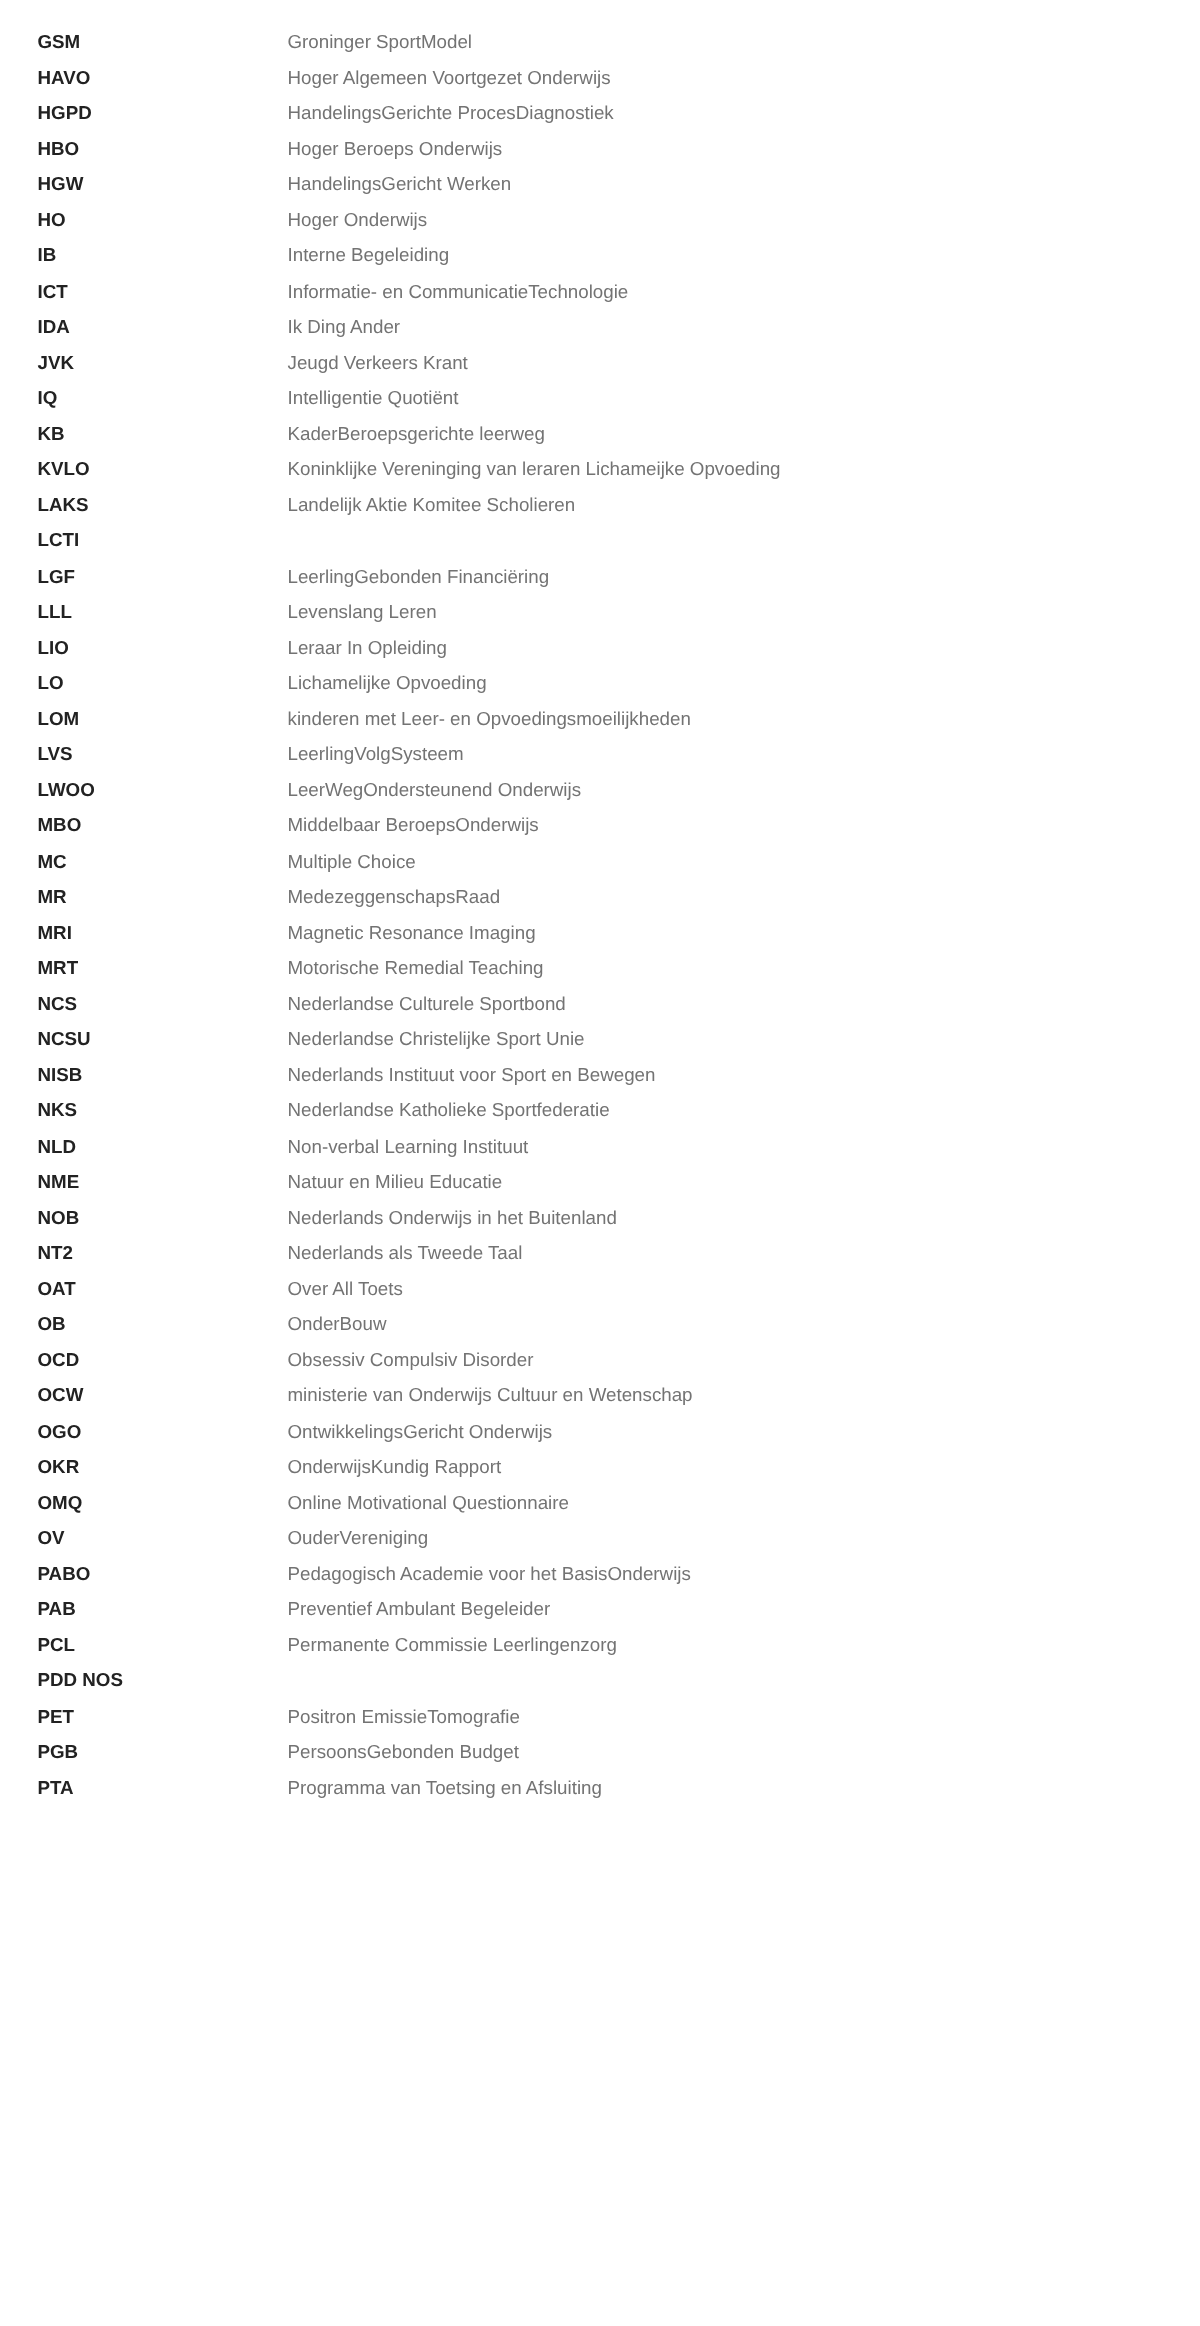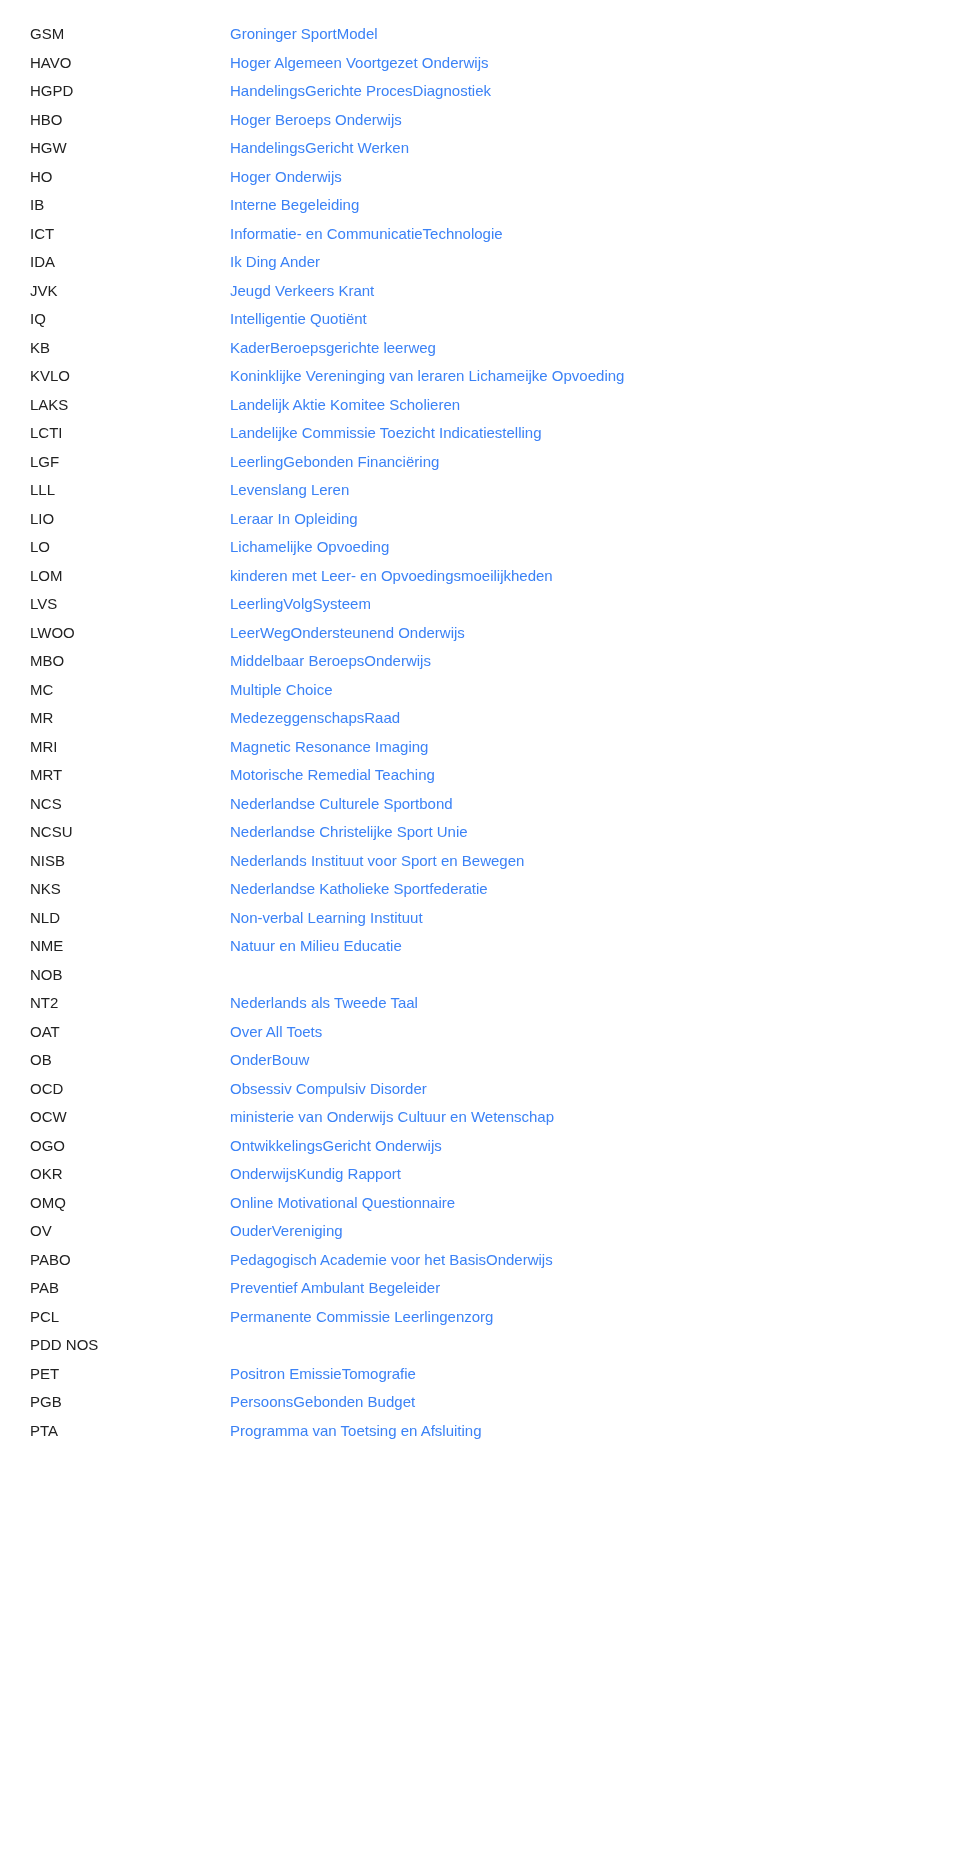--- a/index.html
+++ b/index.html
@@ -15,26 +15,26 @@
       width: 100%;
     }
     .abbreviation-row {
       display: flex;
       flex-direction: row;
       padding: 3px 0;
       line-height: 1.5;
     }
     .abbr-code {
       min-width: 200px;
-      font-weight: normal;
+      font-weight: bold;
       color: #222;
     }
     .abbr-definition {
       flex: 1;
-      color: #3b82f6;
+      color: #737373;
     }
   </style>
 </head>
 <body>
 
 <div class="abbreviation-list">
 <div class="abbreviation-row">
       <span class="abbr-code">GSM</span>
       <span class="abbr-definition">Groninger SportModel</span>
     </div>
@@ -85,21 +85,20 @@
     <div class="abbreviation-row">
       <span class="abbr-code">KVLO</span>
       <span class="abbr-definition">Koninklijke Vereninging van leraren Lichameijke Opvoeding</span>
     </div>
     <div class="abbreviation-row">
       <span class="abbr-code">LAKS</span>
       <span class="abbr-definition">Landelijk Aktie Komitee Scholieren</span>
     </div>
     <div class="abbreviation-row">
       <span class="abbr-code">LCTI</span>
-      <span class="abbr-definition">Landelijke Commissie Toezicht Indicatiestelling</span>
     </div>
     <div class="abbreviation-row">
       <span class="abbr-code">LGF</span>
       <span class="abbr-definition">LeerlingGebonden Financiëring</span>
     </div>
     <div class="abbreviation-row">
       <span class="abbr-code">LLL</span>
       <span class="abbr-definition">Levenslang Leren</span>
     </div>
     <div class="abbreviation-row">
@@ -161,20 +160,21 @@
     <div class="abbreviation-row">
       <span class="abbr-code">NLD</span>
       <span class="abbr-definition">Non-verbal Learning Instituut</span>
     </div>
     <div class="abbreviation-row">
       <span class="abbr-code">NME</span>
       <span class="abbr-definition">Natuur en Milieu Educatie</span>
     </div>
     <div class="abbreviation-row">
       <span class="abbr-code">NOB</span>
+      <span class="abbr-definition">Nederlands Onderwijs in het Buitenland</span>
     </div>
     <div class="abbreviation-row">
       <span class="abbr-code">NT2</span>
       <span class="abbr-definition">Nederlands als Tweede Taal</span>
     </div>
     <div class="abbreviation-row">
       <span class="abbr-code">OAT</span>
       <span class="abbr-definition">Over All Toets</span>
     </div>
     <div class="abbreviation-row">

